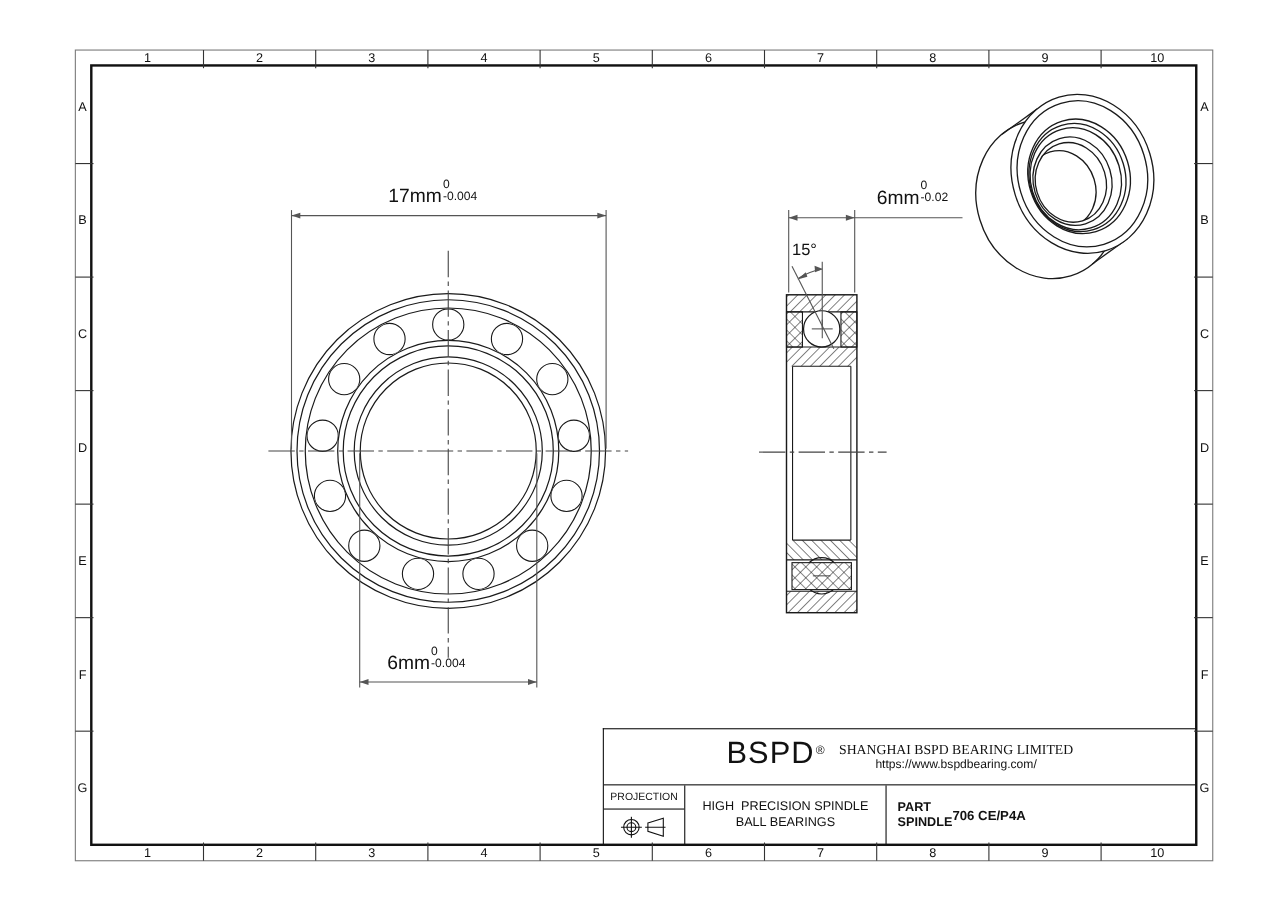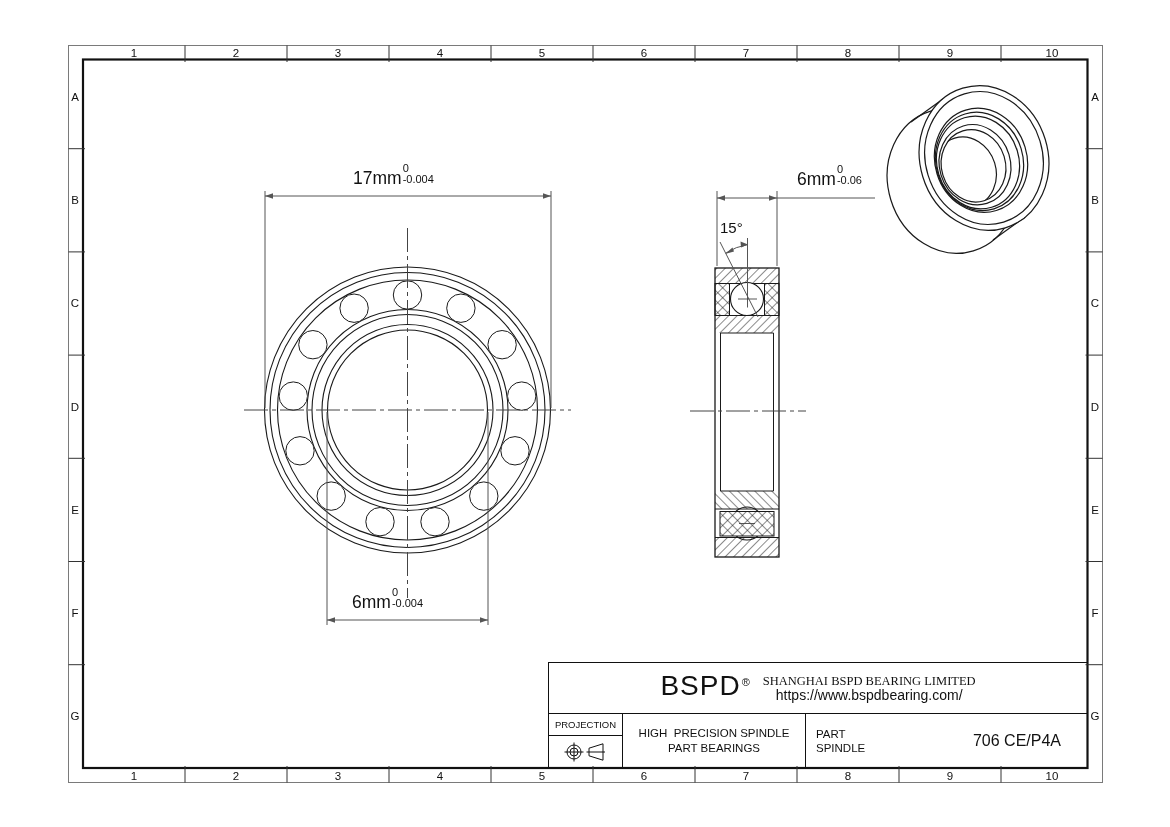--- a/index.html
+++ b/index.html
@@ -16,34 +16,34 @@
   .angle-label{position:absolute;font-size:15px;text-align:center;}
   
   .tb{position:absolute;left:548px;top:662px;width:539px;height:106px;
       border-left:1.4px solid #111;border-top:1.4px solid #111;box-sizing:border-box;
       display:flex;flex-direction:column;}
   .tb-row1{height:50px;display:flex;align-items:center;justify-content:center;gap:12px;}
   .tb-logo{font-size:28px;letter-spacing:1px;line-height:28px;}
   .tb-reg{font-size:11px;position:relative;top:-9px;margin-left:1px;}
   .tb-co{display:flex;flex-direction:column;align-items:center;}
   .tb-co-name{font-size:12.5px;line-height:15px;font-family:Liberation Serif, serif;}
-  .tb-co-url{font-size:14px;line-height:13px;}
+  .tb-co-url{font-size:11px;line-height:13px;}
   .tb-row2{flex:1;display:flex;border-top:1.3px solid #111;box-sizing:border-box;}
   .tb-proj{width:74px;border-right:1.3px solid #111;box-sizing:border-box;
            display:flex;flex-direction:column;}
   .tb-proj-label{height:22px;border-bottom:1.3px solid #111;box-sizing:border-box;
                  display:flex;align-items:center;justify-content:center;font-size:9.5px;}
   .tb-proj-sym{flex:1;display:flex;align-items:center;justify-content:center;}
   .tb-product{width:183px;border-right:1.3px solid #111;box-sizing:border-box;
               display:flex;flex-direction:column;align-items:center;justify-content:center;
               font-size:11.5px;line-height:15px;text-align:right;}
   .tb-product .l1{white-space:pre;}
-  .tb-part{flex:1;display:flex;align-items:center;}
+  .tb-part{flex:1;display:flex;align-items:center;font-weight:bold;}
   .tb-part-label{font-size:11.5px;line-height:14px;padding-left:10px;}
-  .tb-part-number{flex:1;text-align:right;font-size:16px;padding-right:26px;}
+  .tb-part-number{flex:1;text-align:left;font-size:12px;padding-right:26px;}
 </style>
 </head>
 <body>
 
 <div class="sheet">
 
 <svg width="1170" height="827" viewBox="0 0 1170 827">
   <defs>
     <pattern id="hA" patternUnits="userSpaceOnUse" width="6" height="6" patternTransform="rotate(45)">
       <line x1="0" y1="0" x2="0" y2="6" stroke="#1a1a1a" stroke-width="1"></line>
@@ -254,21 +254,21 @@
   <span class="tol">
     <span>0</span>
     <span>-0.004</span>
   </span>
 </div>
 
 <div class="dim" style="left:797px;top:168px">
   <span>6mm</span>
   <span class="tol">
     <span>0</span>
-    <span>-0.06</span>
+    <span>-0.02</span>
   </span>
 </div>
 
 <div class="angle-label" style="left:720px;top:219px">15°</div>
 
 <div class="tb">
   <div class="tb-row1">
     <span class="tb-logo">
       <span>BSPD</span><span class="tb-reg">®</span>
     </span>
@@ -288,21 +288,21 @@
             <line x1="0.5" y1="10" x2="19.5" y2="10"></line>
             <line x1="10" y1="0.5" x2="10" y2="19.5"></line>
             <path d="M25,6.2 L39,1.8 L39,18.2 L25,13.8 Z"></path>
             <line x1="22.5" y1="10" x2="41" y2="10"></line>
           </g>
         </svg>
       </div>
     </div>
     <div class="tb-product">
       <span class="l1">HIGH  PRECISION SPINDLE</span>
-      <span>PART BEARINGS</span>
+      <span>BALL BEARINGS</span>
     </div>
     <div class="tb-part">
       <span class="tb-part-label">
         <span>PART</span><br>
         <span>SPINDLE</span>
       </span>
       <span class="tb-part-number">706 CE/P4A</span>
     </div>
   </div>
 </div>

